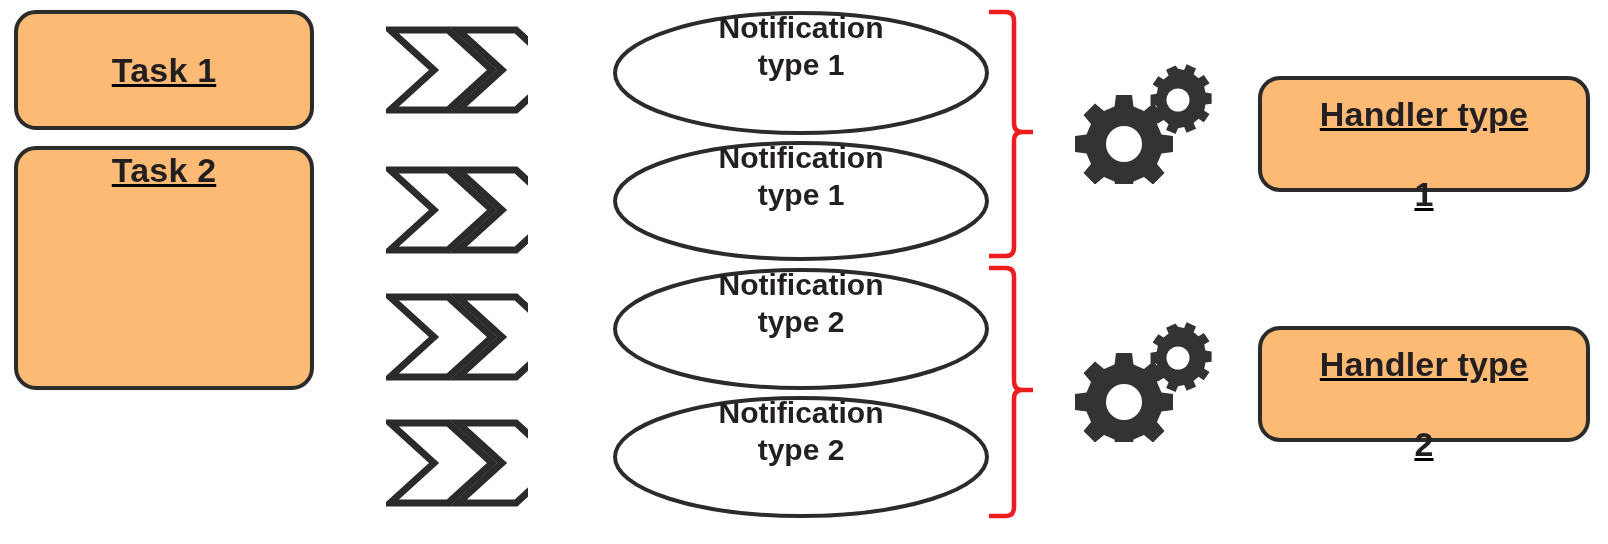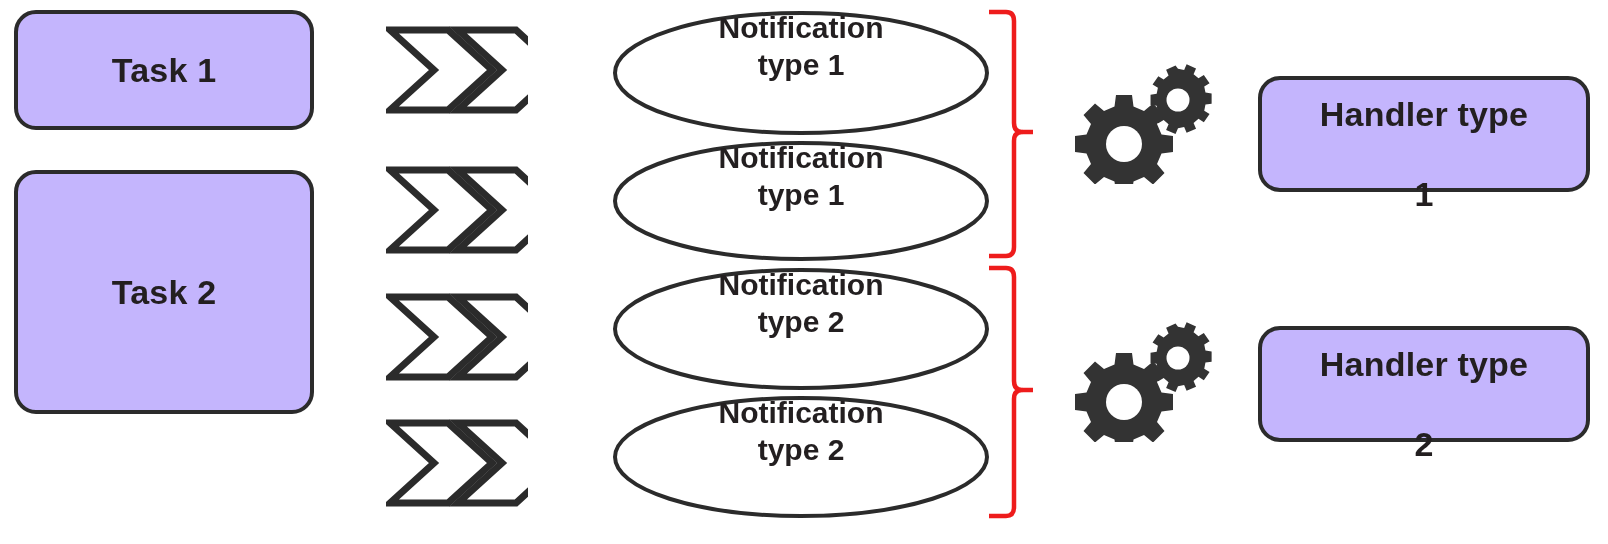--- a/index.html
+++ b/index.html
@@ -17,38 +17,39 @@
     background: #ffffff;
     overflow: hidden;
   }
 
   
   .node-box {
     position: absolute;
     box-sizing: border-box;
     border: 4px solid #2b2b2b;
     border-radius: 22px;
-    background: #c4b5fd;
+    background: #fdba74;
     display: flex;
     align-items: center;
     justify-content: center;
     text-align: center;
+    text-decoration: underline;
   }
   .node-box .node-label {
     font-size: 34px;
     font-weight: bold;
     color: #231f20;
     line-height: 1.18;
     letter-spacing: 0.2px;
     padding: 0 14px;
     white-space: pre-line;
   }
 
   
-  #task-2 { align-items: center; margin-top: 24px; }
+  #task-2 { align-items: flex-start; }
 
   
   .ellipse-node {
     position: absolute;
   }
   .ellipse-node svg {
     position: absolute;
     left: 0;
     top: 0;
     overflow: visible;

